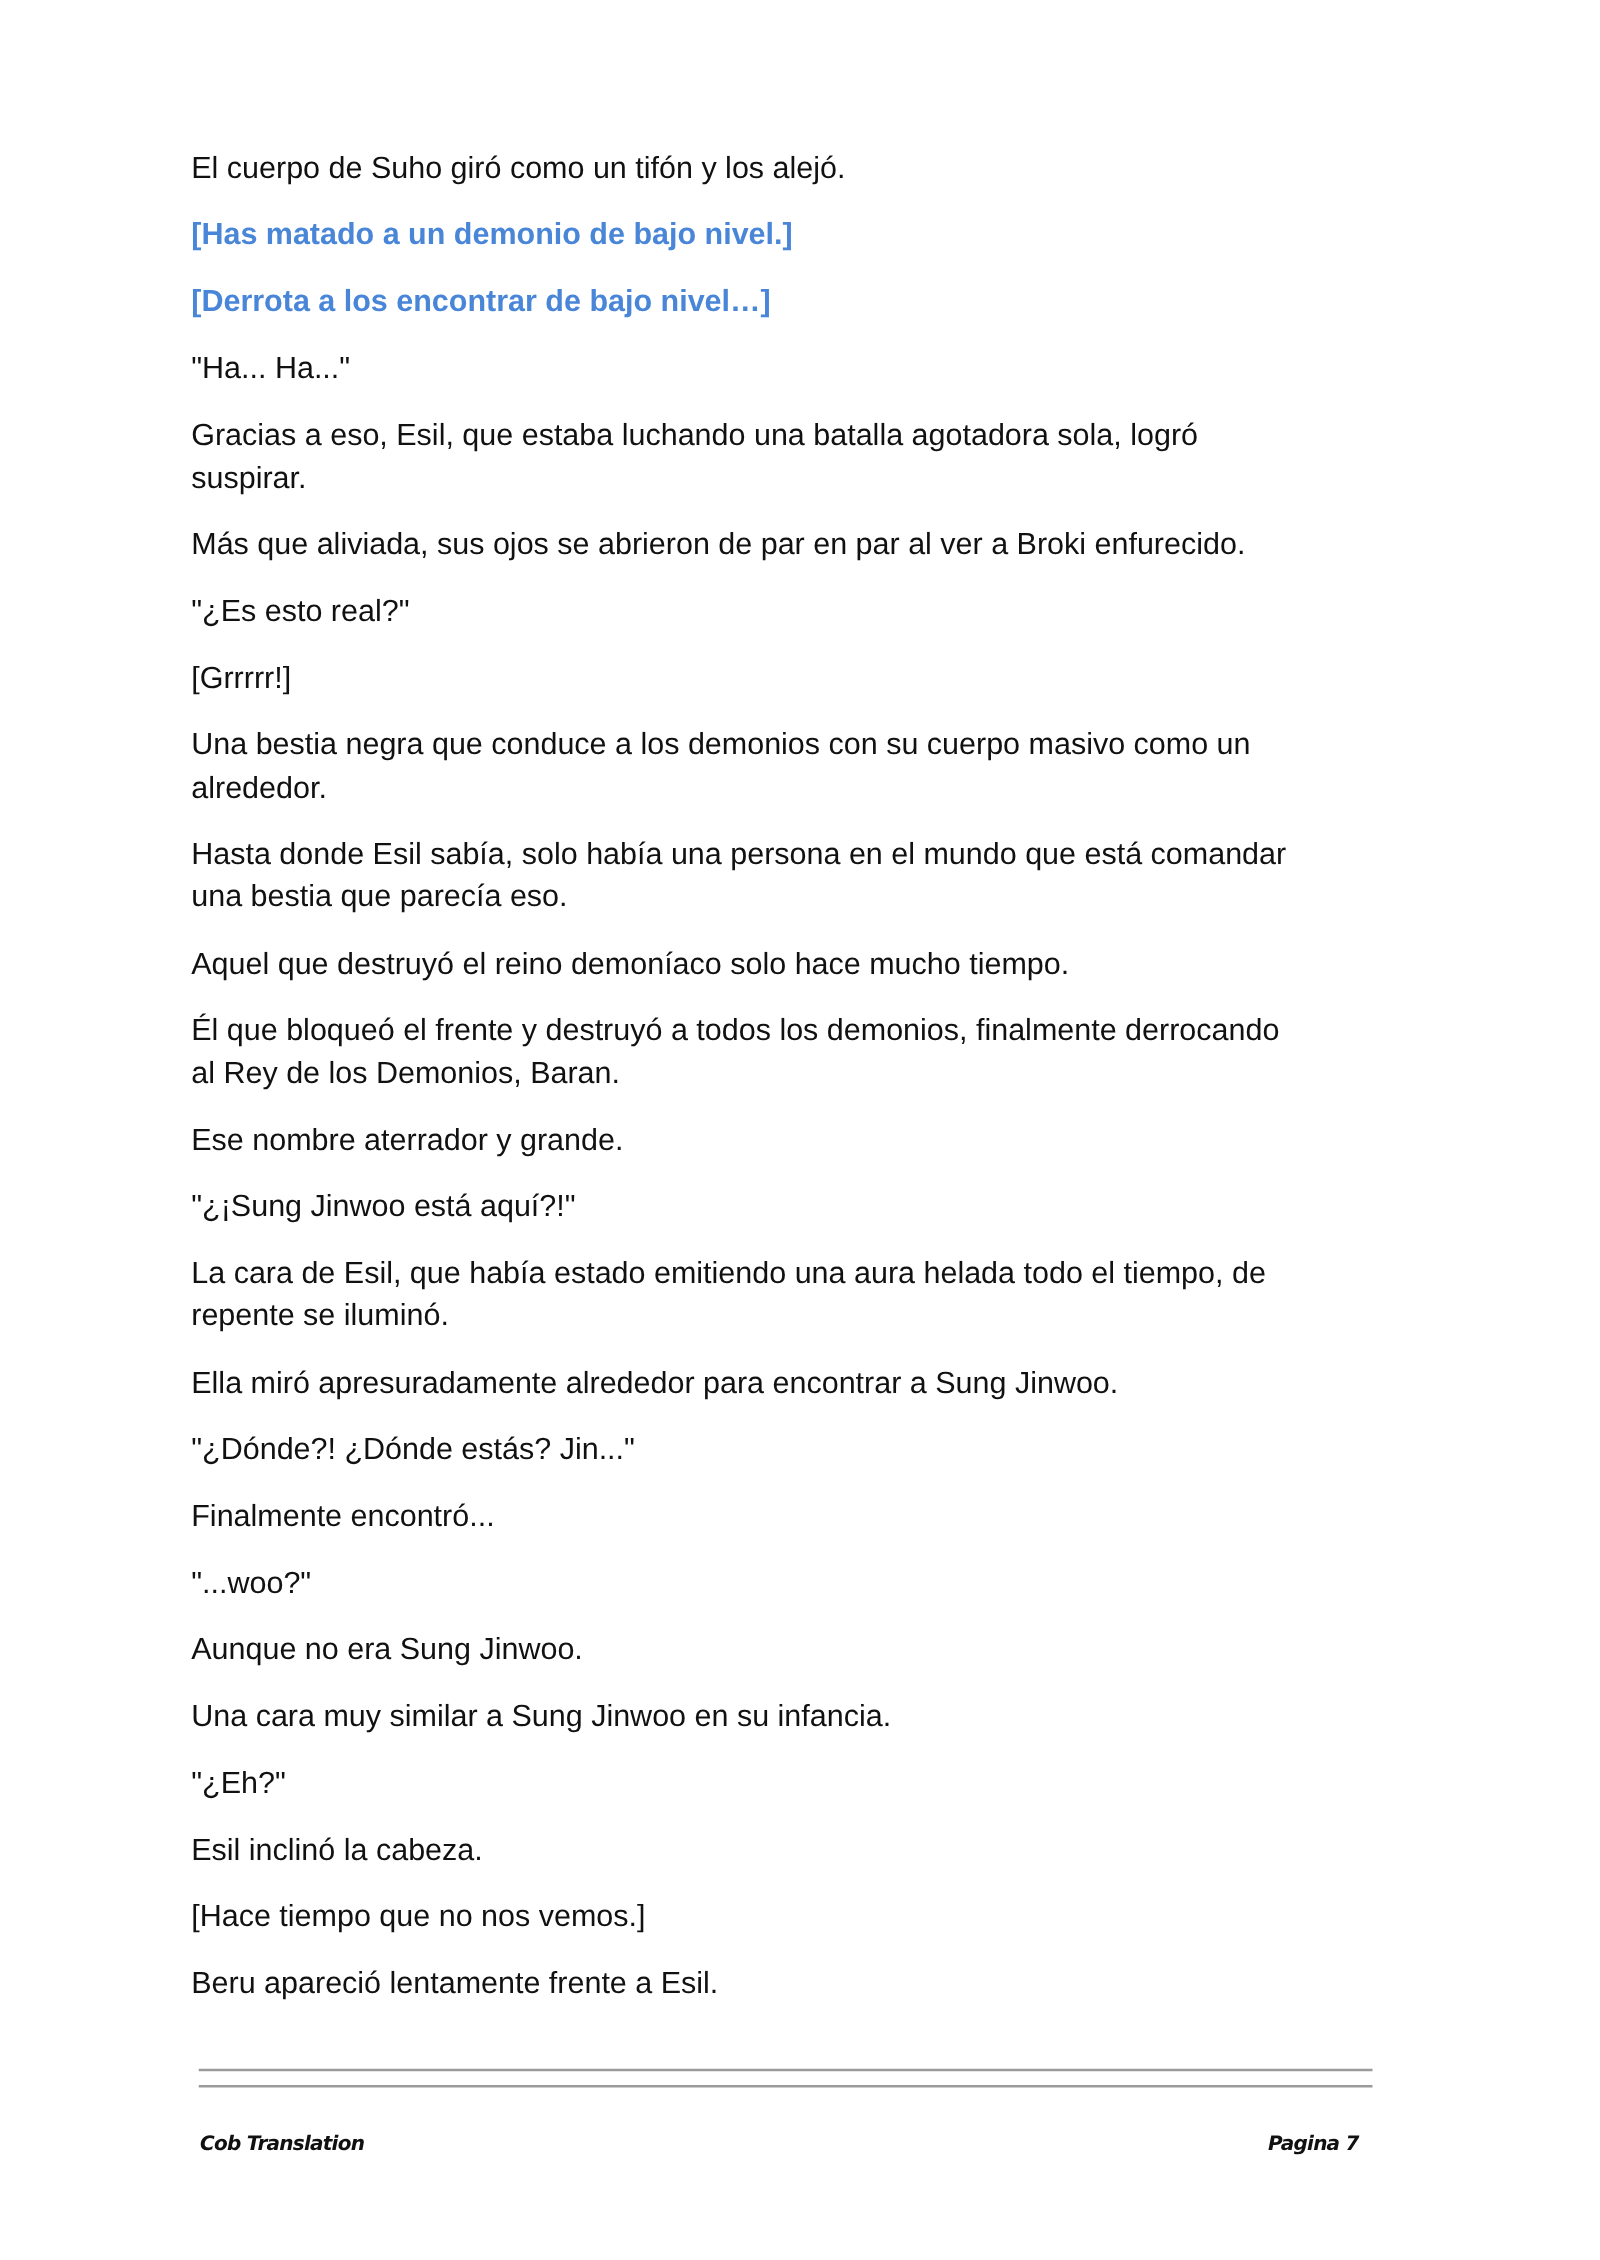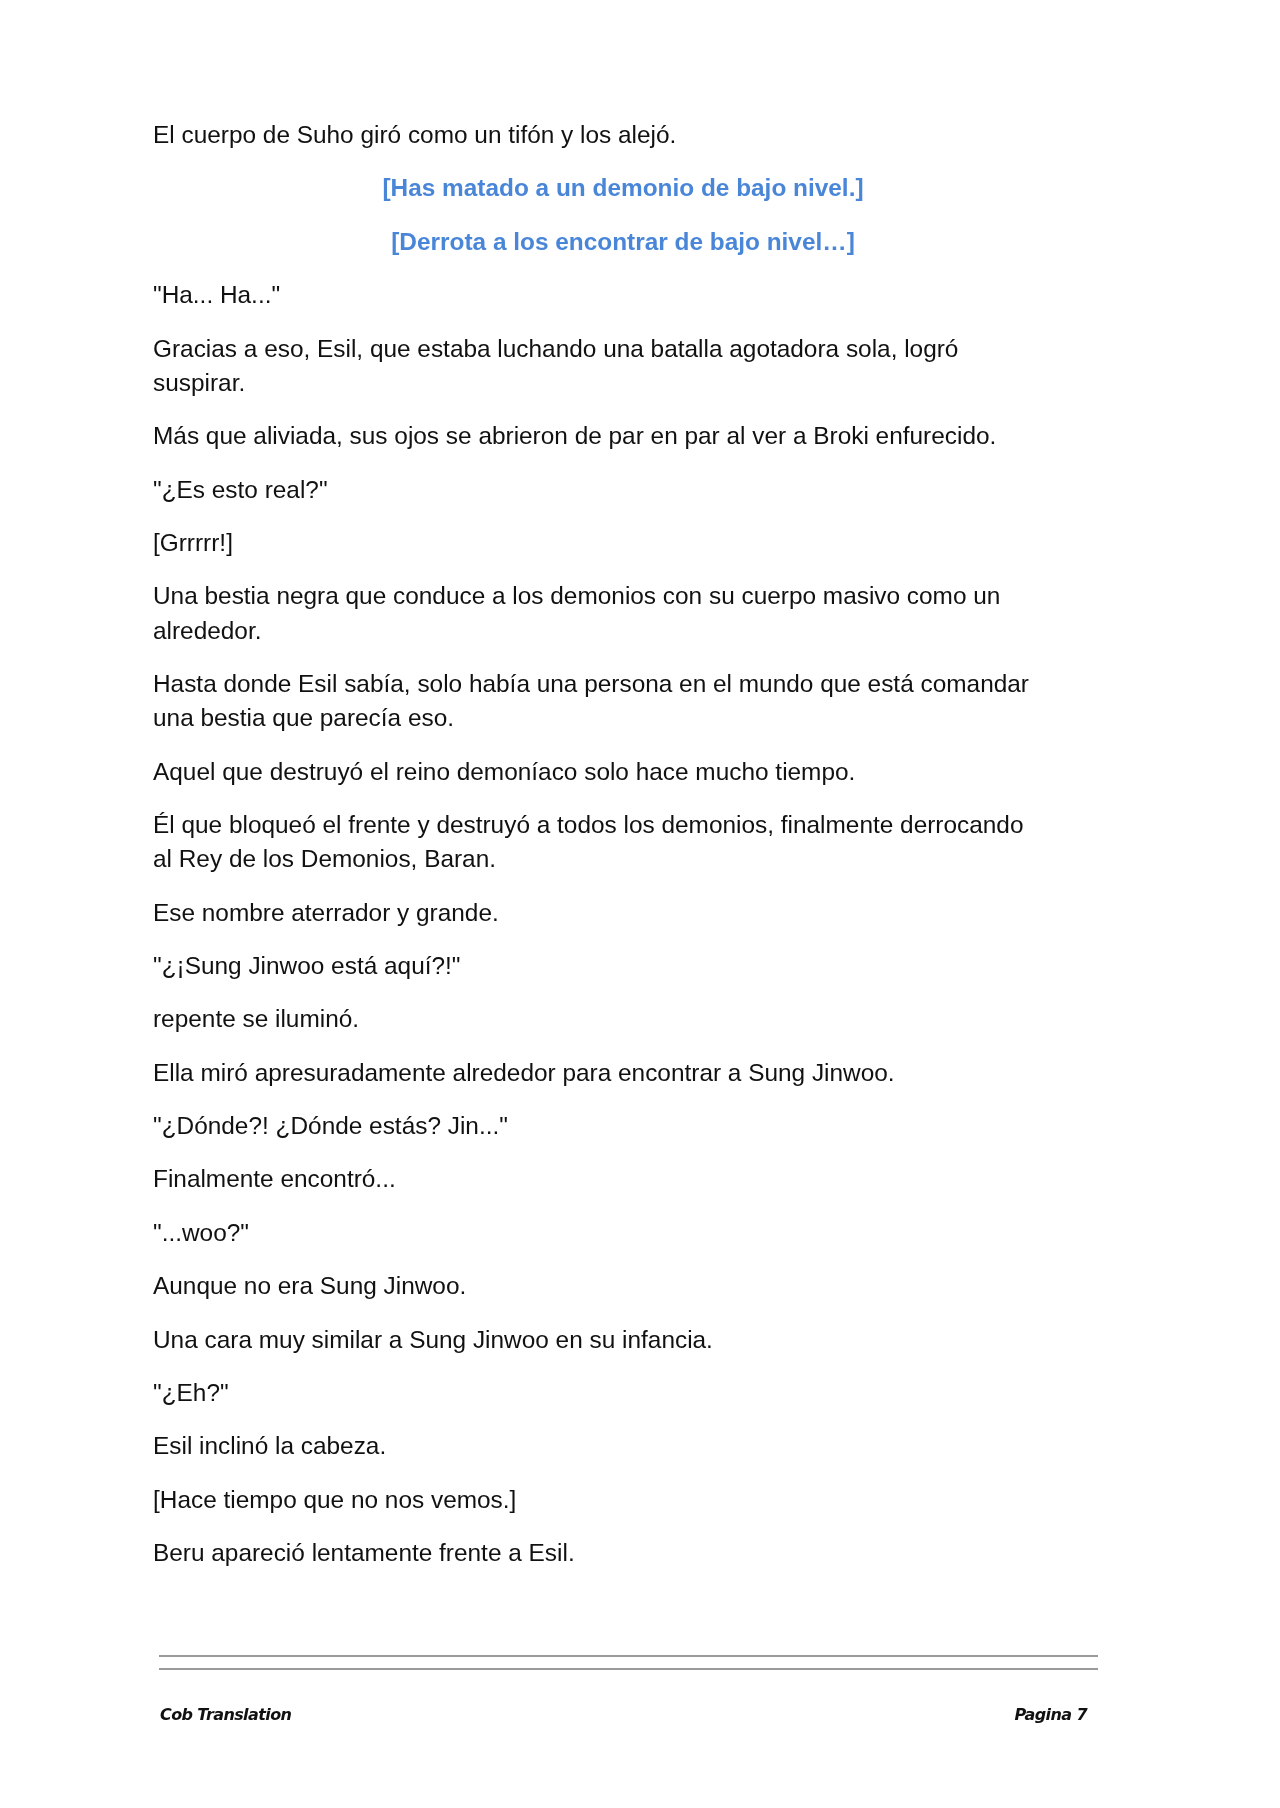--- a/index.html
+++ b/index.html
@@ -32,21 +32,20 @@
     .para {
       margin: 0 0 19.2px 0;
       font-size: 24.4px;
       line-height: 34.2px;
       white-space: nowrap;
     }
     .para .line {
       display: block;
     }
     .para.system {
-      text-align: center;
       font-weight: bold;
       color: #4a86d8;
     }
     .rule {
       position: absolute;
       left: 159px;
       width: 939px;
       height: 0;
       border-top: 2.5px solid #9a9a9a;
     }
@@ -111,20 +110,21 @@
         <span class="line">Él que bloqueó el frente y destruyó a todos los demonios, finalmente derrocando</span>
         <span class="line">al Rey de los Demonios, Baran.</span>
       </p>
     <p class="para">
         <span class="line">Ese nombre aterrador y grande.</span>
       </p>
     <p class="para">
         <span class="line">"¿¡Sung Jinwoo está aquí?!"</span>
       </p>
     <p class="para">
+        <span class="line">La cara de Esil, que había estado emitiendo una aura helada todo el tiempo, de</span>
         <span class="line">repente se iluminó.</span>
       </p>
     <p class="para">
         <span class="line">Ella miró apresuradamente alrededor para encontrar a Sung Jinwoo.</span>
       </p>
     <p class="para">
         <span class="line">"¿Dónde?! ¿Dónde estás? Jin..."</span>
       </p>
     <p class="para">
         <span class="line">Finalmente encontró...</span>

